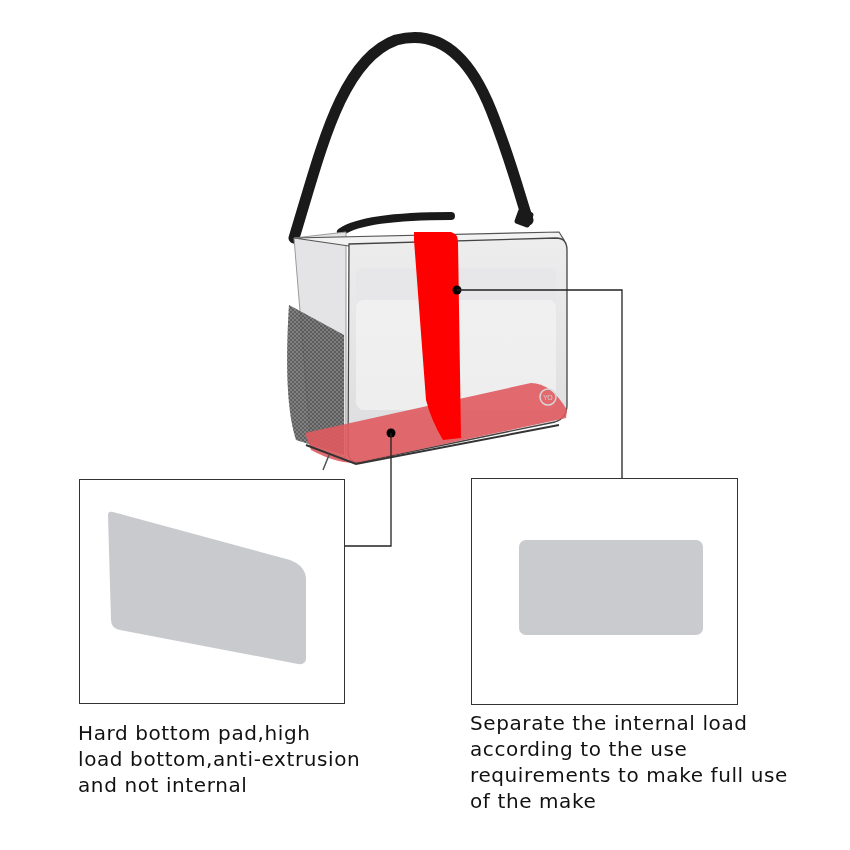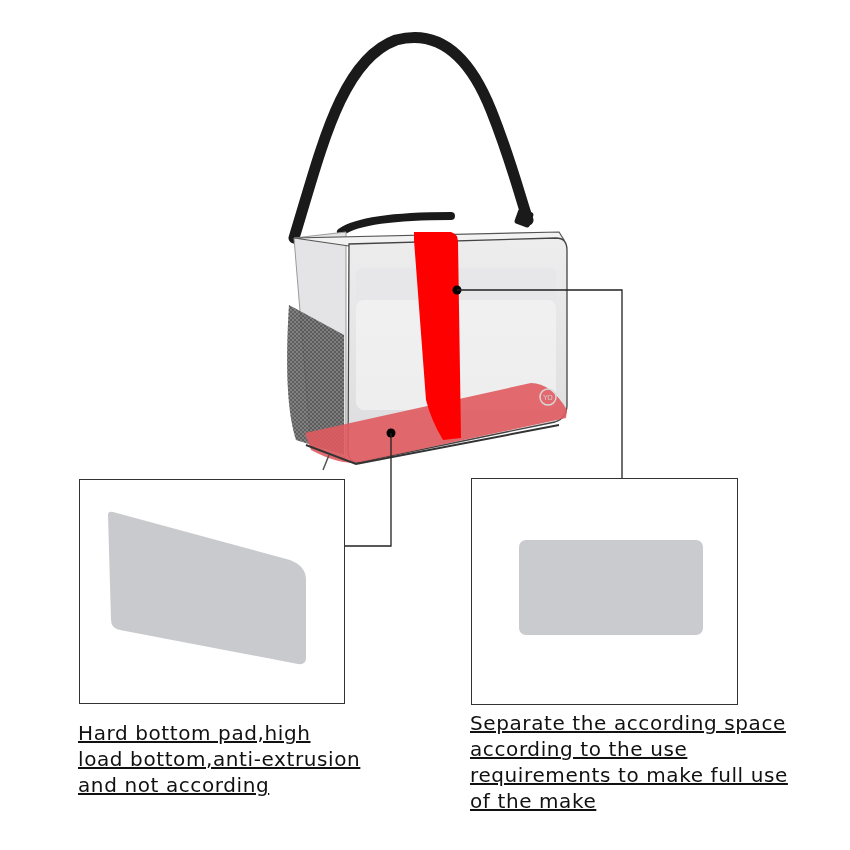--- a/index.html
+++ b/index.html
@@ -1,21 +1,21 @@
 <!DOCTYPE html>
 <html><head>
 <meta charset="utf-8">
 <style>
   html, body { margin:0; padding:0; background:#ffffff; }
   body { width:850px; height:850px; position:relative; overflow:hidden;
          font-family:"DejaVu Sans","Liberation Sans",sans-serif; }
   .stage { position:absolute; left:11px; top:0; width:850px; height:850px; }
   svg.art { position:absolute; left:0; top:0; }
   .panel { position:absolute; border:1.5px solid #333; background:#fff; box-sizing:border-box; }
-  .caption { position:absolute; color:#111; font-size:20px; line-height:26px; letter-spacing:0.6px;text-decoration:underline; }
+  .caption { position:absolute; color:#111; font-size:20px; line-height:26px; letter-spacing:0.6px; }
   .caption div { white-space:nowrap; }
 </style>
 </head>
 <body>
 
 <div class="stage">
 
   <svg class="art" width="850" height="850" viewBox="0 0 850 850">
 
     <path d="M283 238 C 310 150, 330 60, 385 40 C 430 28, 460 60, 480 110 C 500 160, 510 200, 517 220" fill="none" stroke="#1a1a1a" stroke-width="11" stroke-linecap="round"></path>
@@ -68,22 +68,22 @@
     </svg>
   </div>
 
   <div class="panel" style="left:460px; top:478px; width:267px; height:227px;">
     <div style="position:absolute; left:47px; top:61px; width:184px; height:95px; background:#c9cbce; border-radius:7px;"></div>
   </div>
 
   <div class="caption" style="left:67px; top:720px;">
     <div>Hard bottom pad,high</div>
     <div>load bottom,anti-extrusion</div>
-    <div>and not according</div>
+    <div>and not internal</div>
   </div>
 
   <div class="caption" style="left:459px; top:710px;">
-    <div>Separate the according space</div>
+    <div>Separate the internal load</div>
     <div>according to the use</div>
     <div>requirements to make full use</div>
     <div>of the make</div>
   </div>
 </div>
 
 </body></html>

